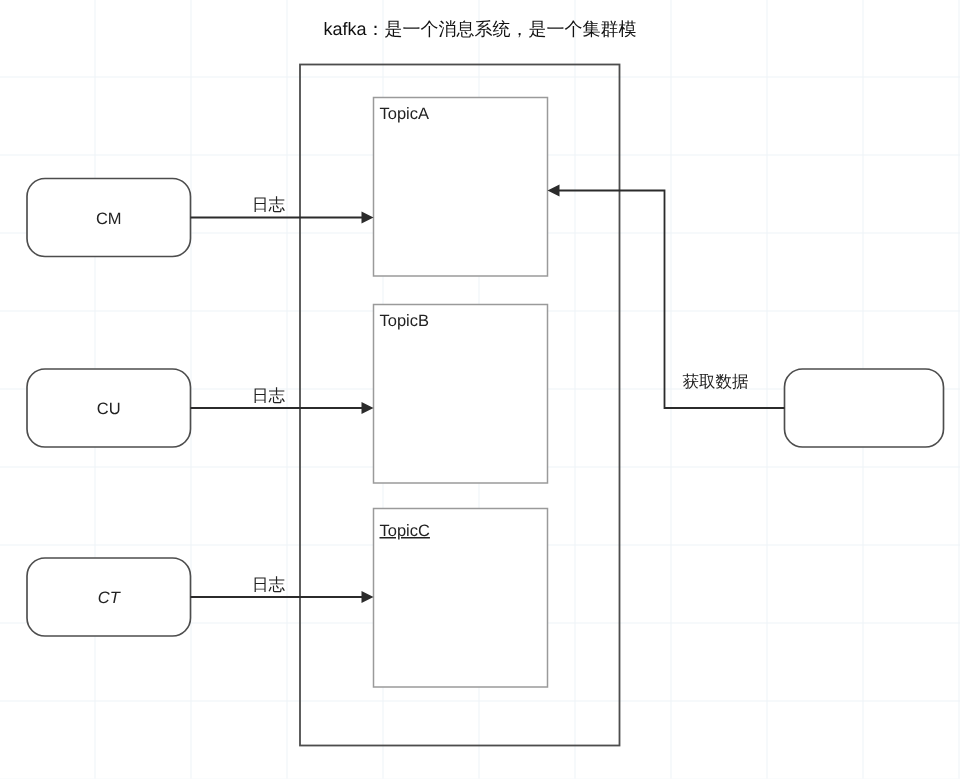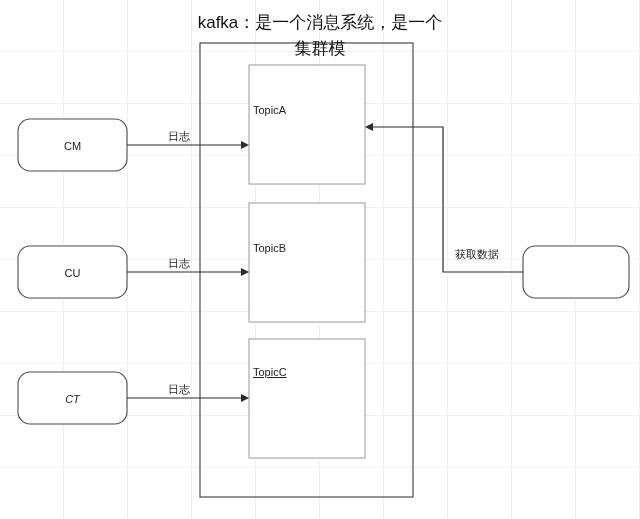--- a/index.html
+++ b/index.html
@@ -42,25 +42,24 @@
     position: absolute;
     font-size: 11px;
     color: #222222;
     white-space: nowrap;
   }
   .topic-label {
     position: absolute;
     font-size: 11px;
     color: #222222;
     white-space: nowrap;
-    margin-top: 34px;
   }
   .title-label {
     position: absolute;
-    font-size: 17px;
+    font-size: 12px;
     color: #111111;
     text-align: center;
     line-height: 1.5;
     width: 260px;
   }
   .centered {
     text-align: center;
   }
 </style>
 </head>
@@ -102,17 +101,17 @@
   <div class="node-label centered" style="left:18px; top:266px; width:109px;">CU</div>
   <div class="node-label centered" style="left:18px; top:139px; width:109px;">CM</div>
   <div class="node-label centered" style="left:18px; top:392px; width:109px;font-style:italic;">CT</div>
 
   <div class="edge-label" style="left:168px; top:129px;">日志</div>
   <div class="edge-label" style="left:168px; top:256px;">日志</div>
   <div class="edge-label" style="left:168px; top:382px;">日志</div>
 
   <div class="topic-label" style="left:253px; top:70px;">TopicA</div>
   <div class="topic-label" style="left:253px; top:208px;">TopicB</div>
-  <div class="topic-label" style="left:253px; top:332px;text-decoration:underline;">TopicC</div>
+  <div class="topic-label" style="left:253px; top:348px;text-decoration:underline;">TopicC</div>
 
   <div class="edge-label" style="left:455px; top:247px;">获取数据</div>
 
 </div>
 
 </body></html>

